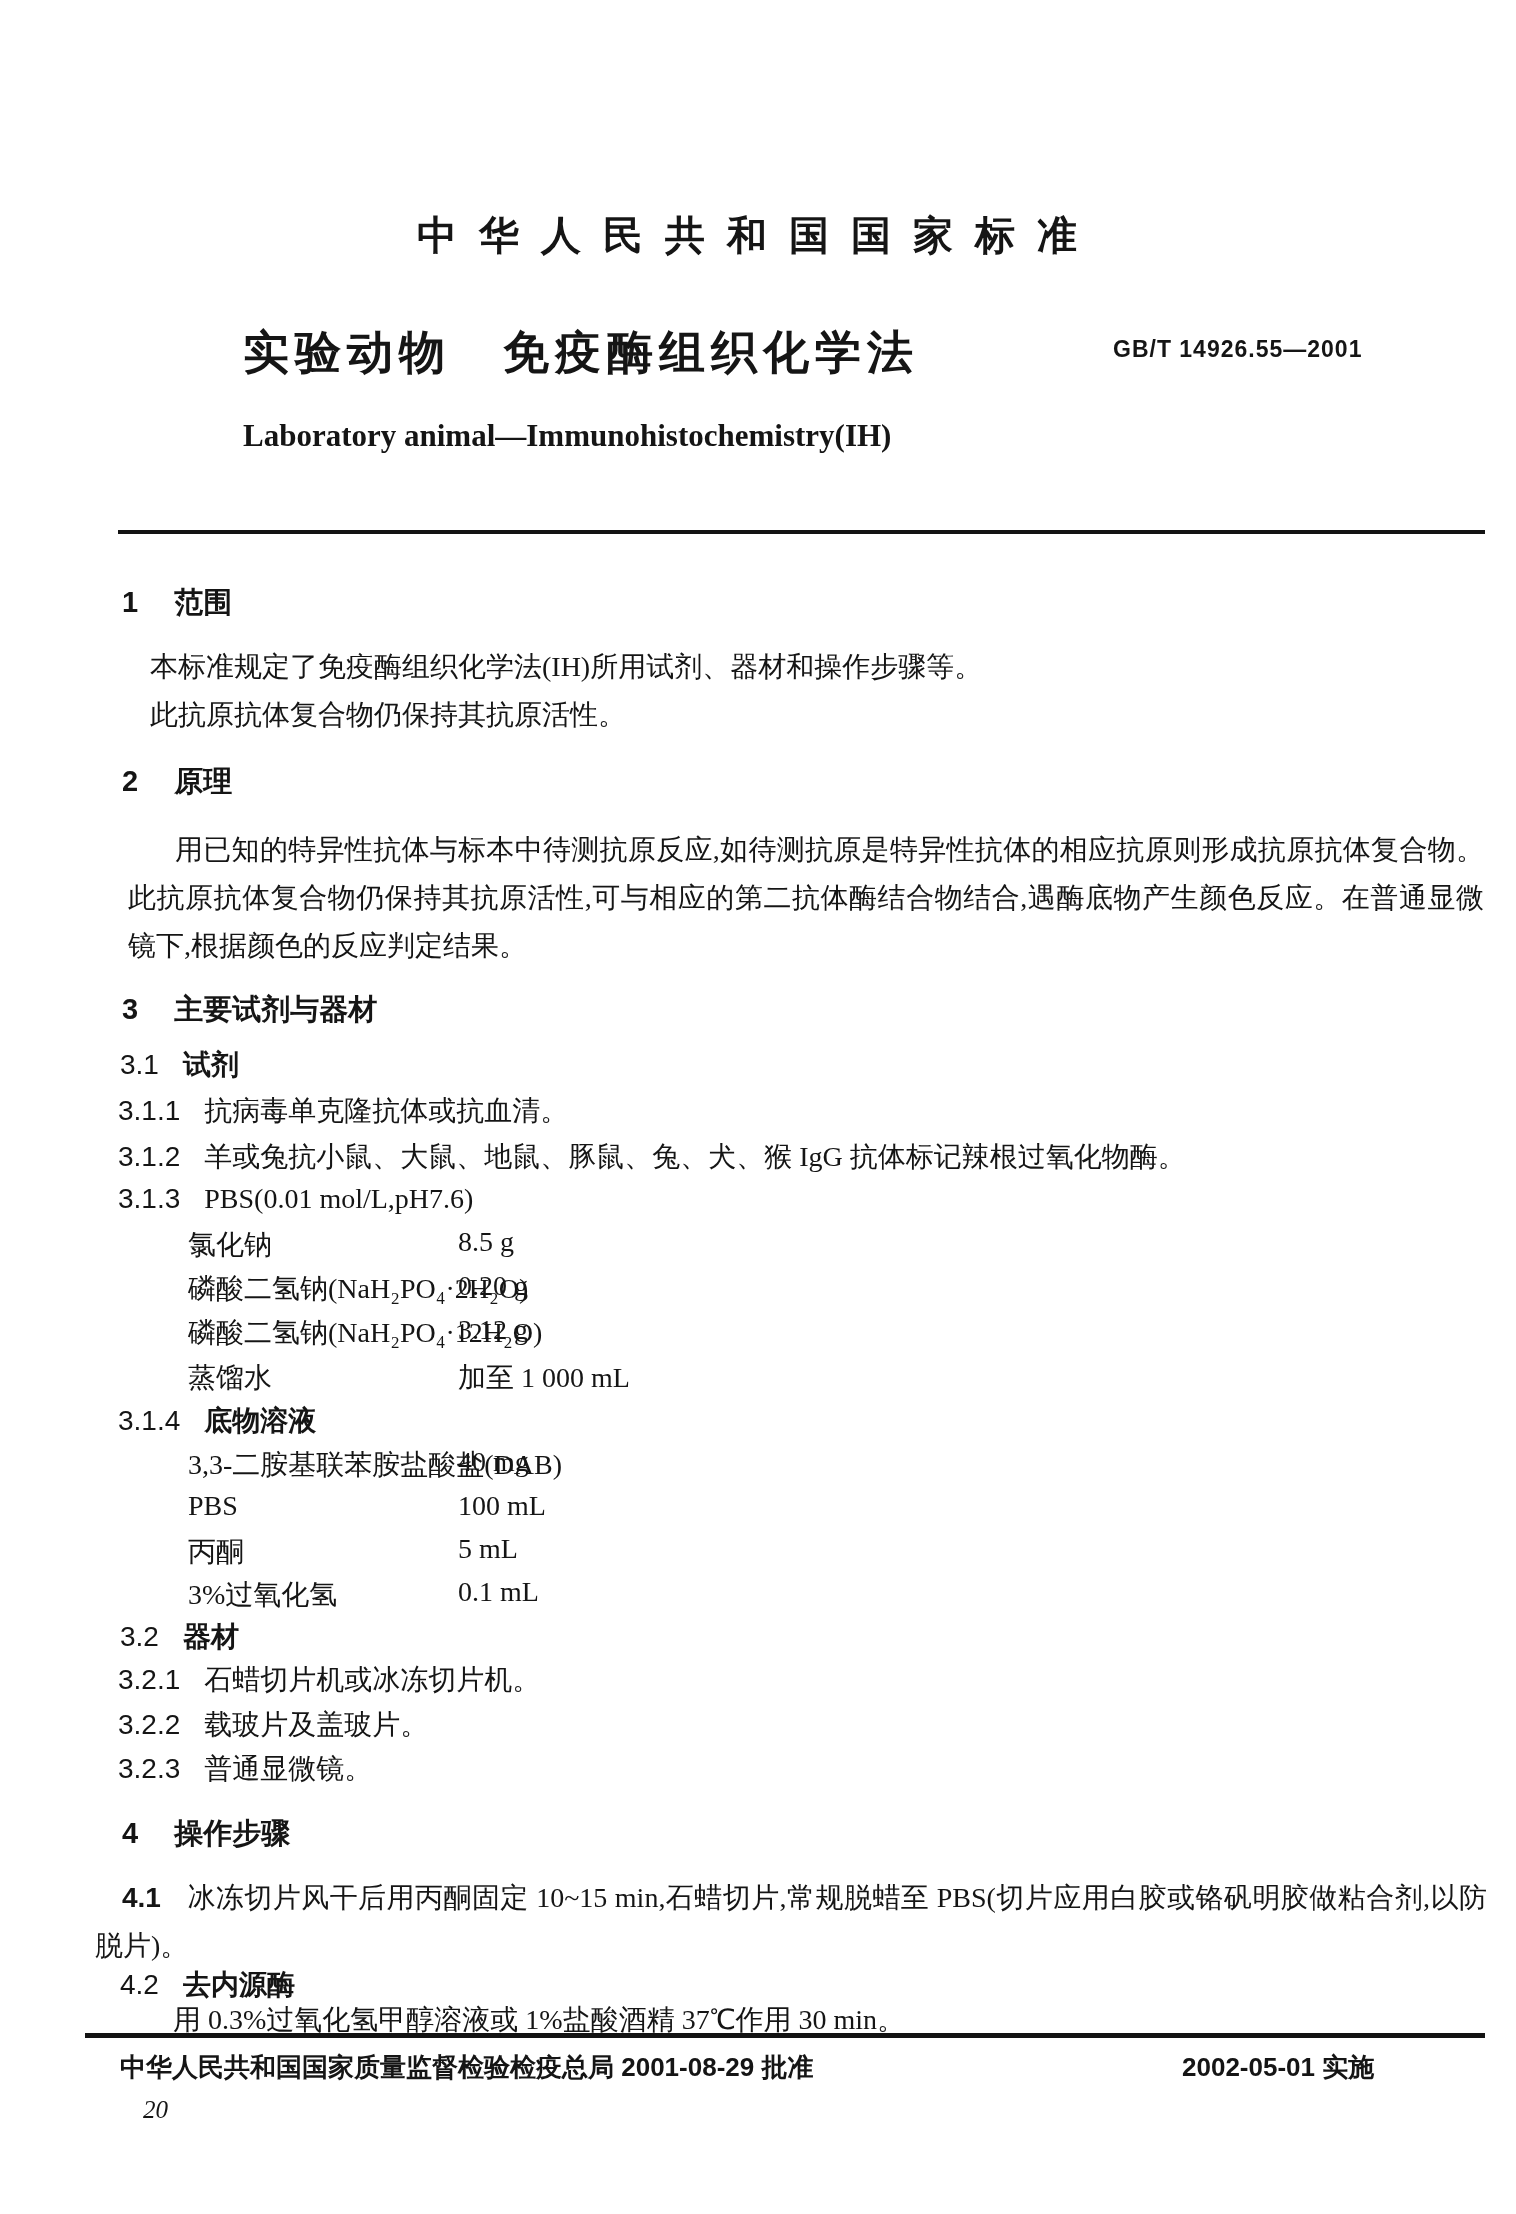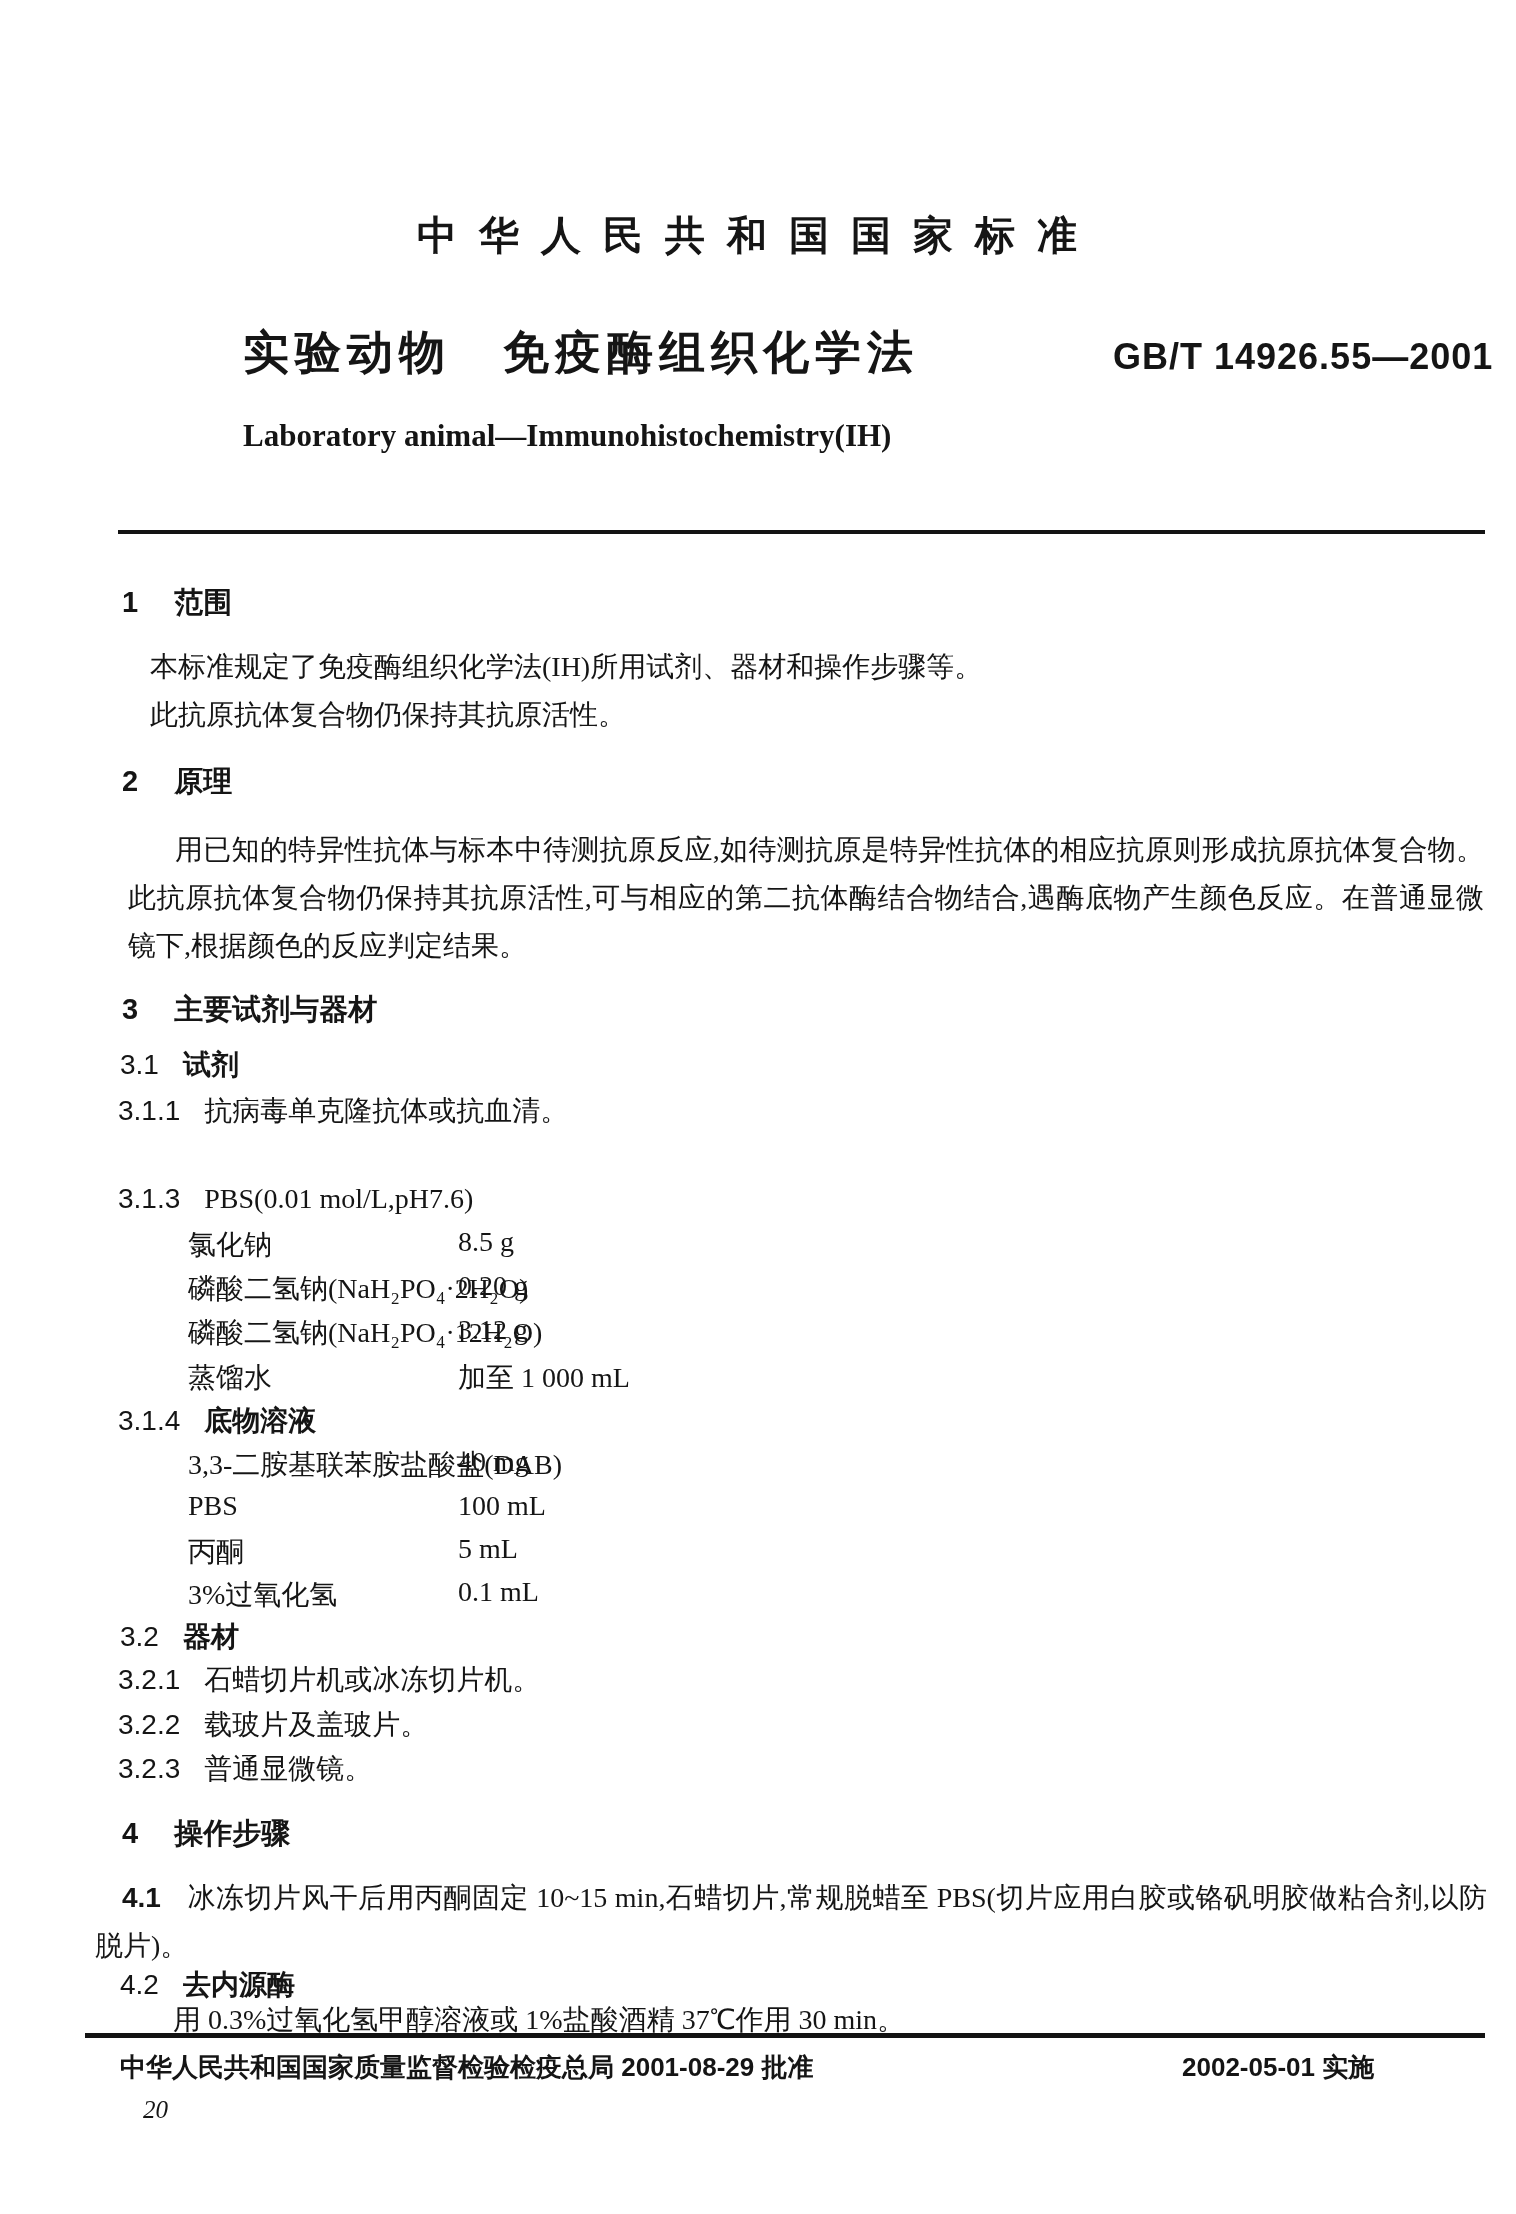--- a/index.html
+++ b/index.html
@@ -20,21 +20,21 @@
     top:208px;left:0;width:100%;
     text-align:center;
     font-size:40px;letter-spacing:22px;
   }
   .doc-title{
     top:322px;left:243px;
     font-size:46px;letter-spacing:6px;
   }
   .std-code{
     top:336px;left:1113px;
-    font-size:36px;letter-spacing:1px;
+    font-size:23px;letter-spacing:1px;
   }
   .en-title{
     top:418px;left:243px;
     font-size:31px;font-weight:bold;
   }
   .rule{background:#131313;}
   .rule-top{top:530px;left:118px;width:1367px;height:4px;}
   .rule-bottom{top:2033px;left:85px;width:1400px;height:5px;}
   .h-sec{font-size:29px;}
   .h-sec .num{margin-right:36px;}
@@ -74,20 +74,23 @@
   </div>
 
   <div class="abs clause" style="top:1046px;left:120px;">
     <span class="num">3.1</span><span class="hei">试剂</span>
   </div>
 
   <div class="abs clause" style="top:1092px;left:118px;">
     <span class="num">3.1.1</span><span class="song">抗病毒单克隆抗体或抗血清。</span>
   </div>
 
+  <div class="abs clause" style="top:1138px;left:118px;">
+    <span class="num">3.1.2</span><span class="song">羊或兔抗小鼠、大鼠、地鼠、豚鼠、兔、犬、猴 IgG 抗体标记辣根过氧化物酶。</span>
+  </div>
 
   <div class="abs clause" style="top:1183px;left:118px;">
     <span class="num">3.1.3</span><span class="song">PBS(0.01 mol/L,pH7.6)</span>
   </div>
 
   <div class="abs recipe-row" style="top:1226px;">
     <span class="rname song">氯化钠</span>
     <span class="rval song">8.5 g</span>
   </div>
   <div class="abs recipe-row" style="top:1270px;">

